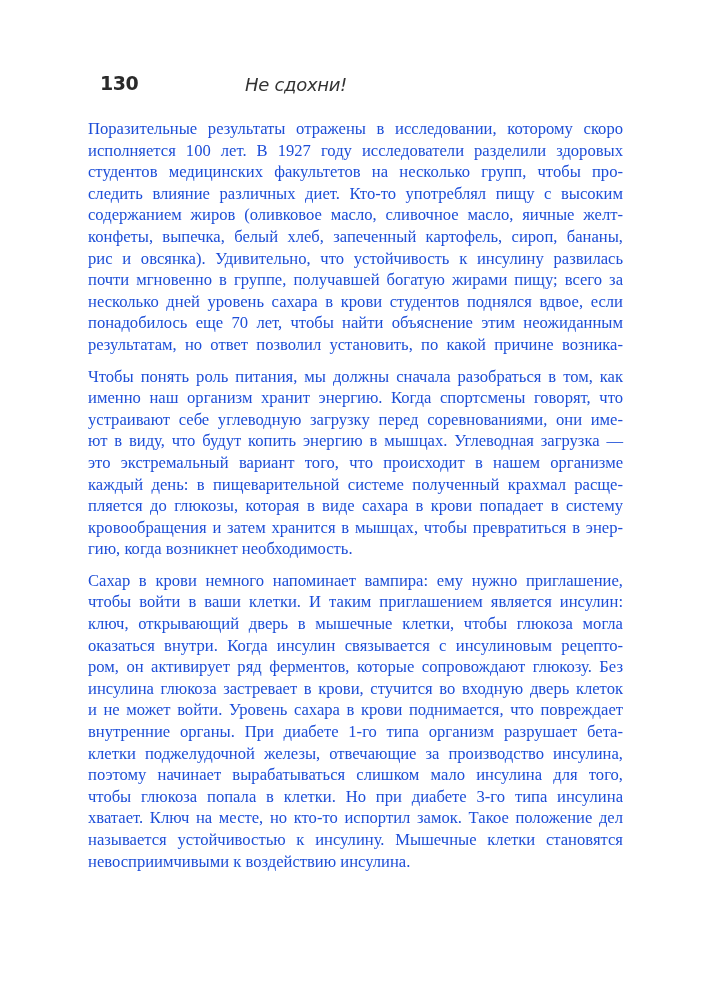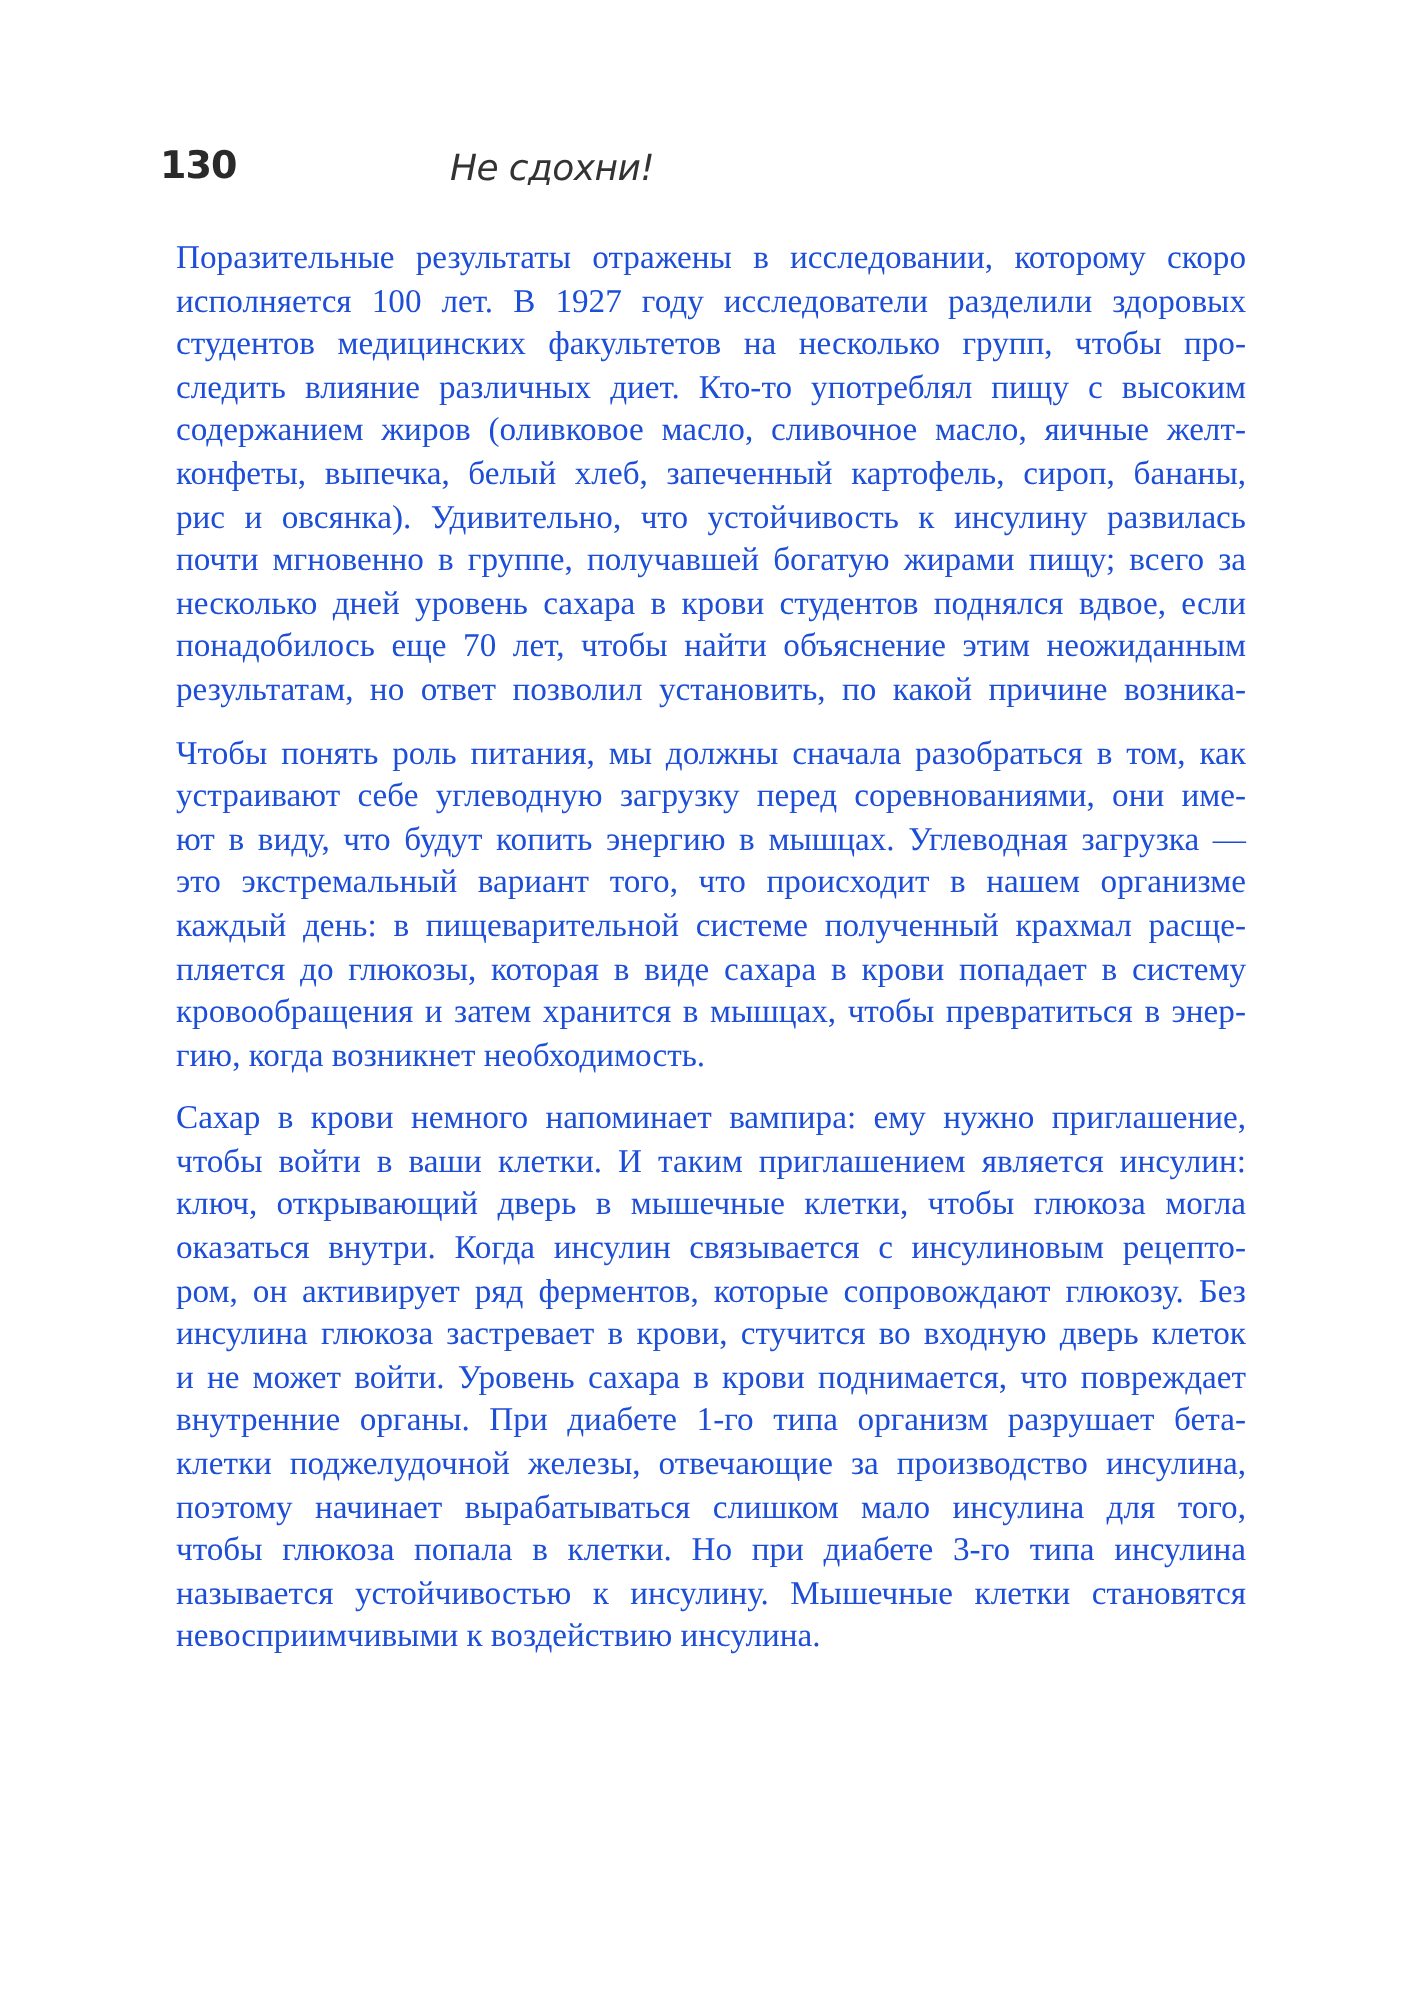--- a/index.html
+++ b/index.html
@@ -1,20 +1,20 @@
 <!DOCTYPE html>
 <html><head>
 <meta charset="utf-8">
 <style>
   html, body { margin: 0; padding: 0; }
   body {
     width: 709px; height: 1001px; background: #ffffff; position: relative; overflow: hidden;
     color: #333333;
   }
-  .page-header { position: absolute; top: 72px; left: 80px; width: 535px; height: 28px; }
+  .page-header { position: absolute; top: 72px; left: 100px; width: 535px; height: 28px; }
   .page-number {
     position: absolute; left: 0; top: 0;
     font-family: "DejaVu Sans", sans-serif; font-weight: bold; font-size: 19px; color: #2a2a2a;
     letter-spacing: -0.5px;
   }
   .running-title {
     position: absolute; left: 145px; top: 2px;
     font-family: "DejaVu Sans", sans-serif; font-style: italic; font-size: 18px; color: #333;
     letter-spacing: -0.3px;
   }
@@ -47,36 +47,38 @@
       <span class="line">содержанием жиров (оливковое масло, сливочное масло, яичные желт-</span>
       <span class="line">конфеты, выпечка, белый хлеб, запеченный картофель, сироп, бананы,</span>
       <span class="line">рис и овсянка). Удивительно, что устойчивость к инсулину развилась</span>
       <span class="line">почти мгновенно в группе, получавшей богатую жирами пищу; всего за</span>
       <span class="line">несколько дней уровень сахара в крови студентов поднялся вдвое, если</span>
       <span class="line">понадобилось еще 70 лет, чтобы найти объяснение этим неожиданным</span>
       <span class="line">результатам, но ответ позволил установить, по какой причине возника-</span>
     </p>
     <p>
       <span class="line">Чтобы понять роль питания, мы должны сначала разобраться в том, как</span>
+      <span class="line">именно наш организм хранит энергию. Когда спортсмены говорят, что</span>
       <span class="line">устраивают себе углеводную загрузку перед соревнованиями, они име-</span>
       <span class="line">ют в виду, что будут копить энергию в мышцах. Углеводная загрузка —</span>
       <span class="line">это экстремальный вариант того, что происходит в нашем организме</span>
       <span class="line">каждый день: в пищеварительной системе полученный крахмал расще-</span>
       <span class="line">пляется до глюкозы, которая в виде сахара в крови попадает в систему</span>
       <span class="line">кровообращения и затем хранится в мышцах, чтобы превратиться в энер-</span>
       <span class="line last">гию, когда возникнет необходимость.</span>
     </p>
     <p>
       <span class="line">Сахар в крови немного напоминает вампира: ему нужно приглашение,</span>
       <span class="line">чтобы войти в ваши клетки. И таким приглашением является инсулин:</span>
       <span class="line">ключ, открывающий дверь в мышечные клетки, чтобы глюкоза могла</span>
       <span class="line">оказаться внутри. Когда инсулин связывается с инсулиновым рецепто-</span>
       <span class="line">ром, он активирует ряд ферментов, которые сопровождают глюкозу. Без</span>
       <span class="line">инсулина глюкоза застревает в крови, стучится во входную дверь клеток</span>
       <span class="line">и не может войти. Уровень сахара в крови поднимается, что повреждает</span>
       <span class="line">внутренние органы. При диабете 1-го типа организм разрушает бета-</span>
       <span class="line">клетки поджелудочной железы, отвечающие за производство инсулина,</span>
       <span class="line">поэтому начинает вырабатываться слишком мало инсулина для того,</span>
       <span class="line">чтобы глюкоза попала в клетки. Но при диабете 3-го типа инсулина</span>
+      <span class="line">хватает. Ключ на месте, но кто-то испортил замок. Такое положение дел</span>
       <span class="line">называется устойчивостью к инсулину. Мышечные клетки становятся</span>
       <span class="line last">невосприимчивыми к воздействию инсулина.</span>
     </p>
   </div>
 
 </body></html>

